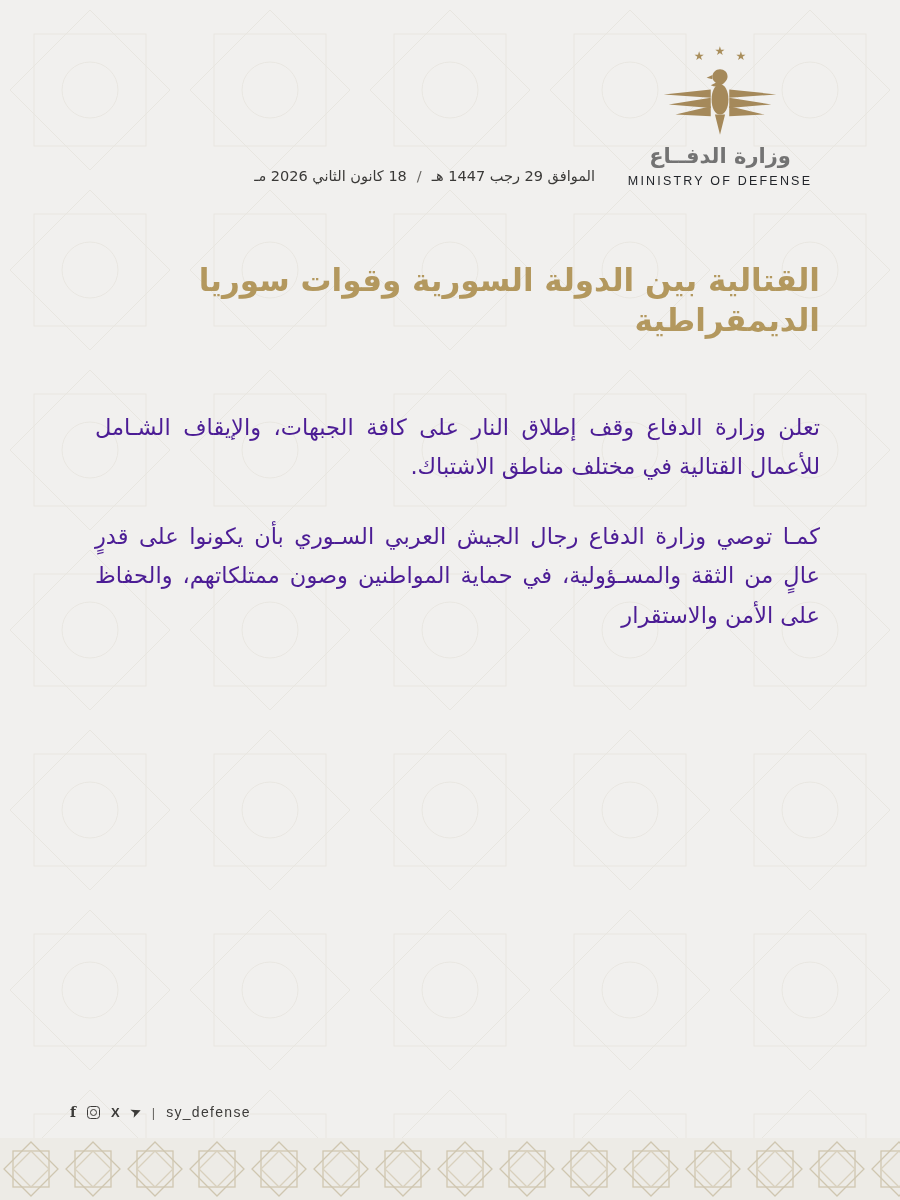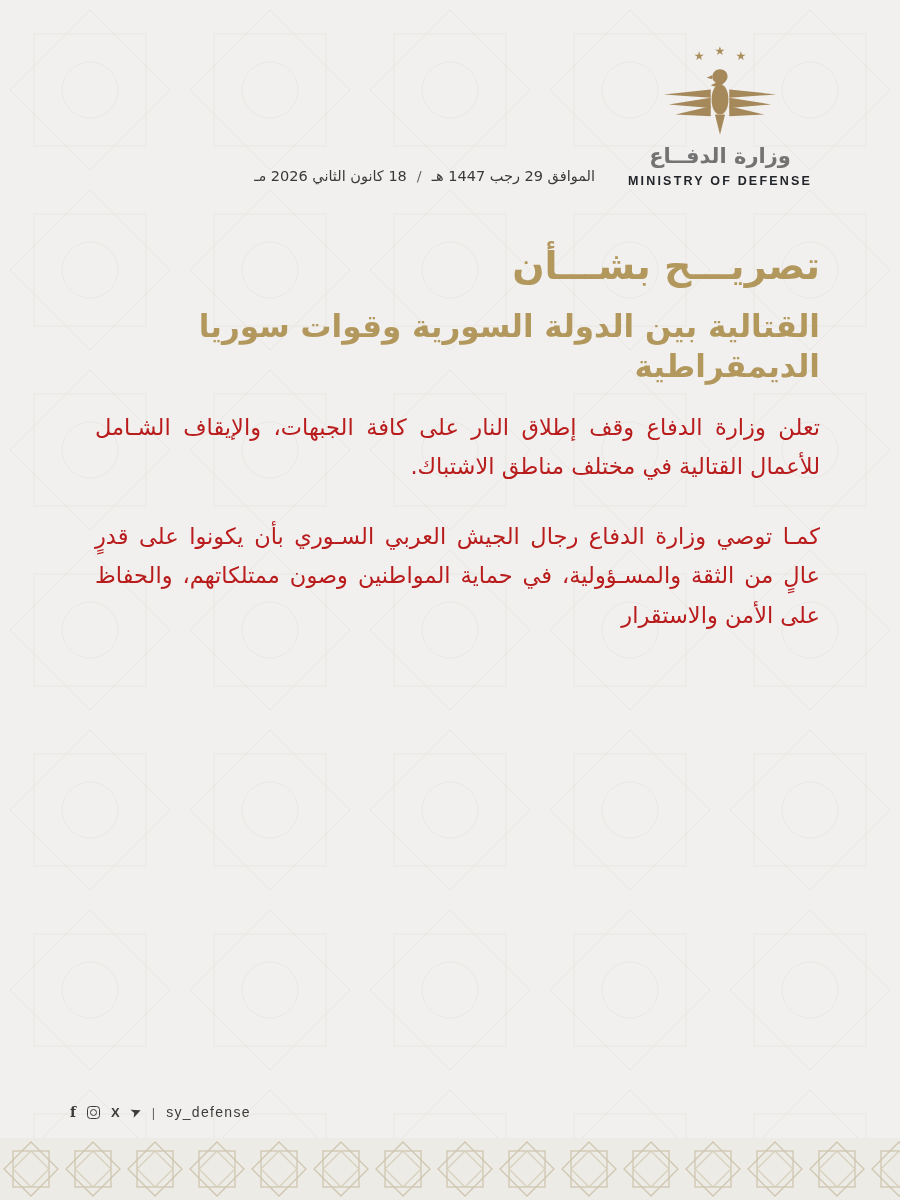--- a/index.html
+++ b/index.html
@@ -17,21 +17,21 @@
   }
   .stars{display:flex;gap:10px;color:#a98e5b;font-size:12px;line-height:1;}
   .stars span{display:inline-block;}
   .stars span:nth-child(2){transform:translateY(-5px);}
   .eagle{margin-top:2px;}
   .ministry-ar{
     margin-top:4px;font-size:21px;font-weight:bold;color:#737373;
     direction:rtl;white-space:nowrap;
   }
   .ministry-en{
-    margin-top:6px;font-size:12.5px;font-weight:bold;letter-spacing:2.2px;
+    margin-top:6px;font-size:12.5px;font-weight:normal;letter-spacing:2.2px;
     color:#22252a;font-family:"Liberation Sans",sans-serif;white-space:nowrap;
   }
   .date-line{
     position:absolute;top:168px;right:305px;
     display:flex;align-items:center;gap:10px;direction:ltr;
     font-size:14.5px;color:#3a3937;white-space:nowrap;
   }
   .date-line .seg{direction:rtl;unicode-bidi:embed;}
   .date-line .slash{color:#6a6864;}
 
@@ -46,21 +46,21 @@
   
   .body-text{
     position:absolute;top:408px;left:95px;right:80px;
     direction:rtl;text-align:justify;text-align-last:right;
   }
   .body-text p{margin:0 0 30px;}
   .intro{
     font-size:25px;font-weight:bold;color:#1f1e1c;line-height:1.8;
   }
   .para{
-    font-size:22.5px;color:#b91c1c;line-height:1.75;
+    font-size:22.5px;color:#4c1d95;line-height:1.75;
   }
 
   
   .social{
     position:absolute;left:70px;bottom:80px;
     display:flex;align-items:center;gap:11px;direction:ltr;
     color:#3c3b39;font-family:"Liberation Sans",sans-serif;
   }
   .icon{font-size:13px;font-weight:bold;line-height:1;color:#3c3b39;cursor:pointer;}
   .icon.fb{font-family:"DejaVu Serif",serif;font-size:14px;}
@@ -120,21 +120,20 @@
     <div class="ministry-en">MINISTRY OF DEFENSE</div>
   </div>
 
   <div class="date-line">
     <span class="seg">18 كانون الثاني 2026 مـ</span>
     <span class="slash">/</span>
     <span class="seg">الموافق 29 رجب 1447 هـ</span>
   </div>
 
   <h1 class="title" style="margin:0;">
-    <span class="line1">تصريـــح بشـــأن</span>
     <span class="line2">القتالية بين الدولة السورية وقوات سوريا الديمقراطية</span>
   </h1>
 
   <div class="body-text">
     <p class="para">تعلن وزارة الدفاع وقف إطلاق النار على كافة الجبهات، والإيقاف الشـامل للأعمال القتالية في مختلف مناطق الاشتباك.</p>
     <p class="para">كمـا توصي وزارة الدفاع رجال الجيش العربي السـوري بأن يكونوا على قدرٍ عالٍ من الثقة والمسـؤولية، في حماية المواطنين وصون ممتلكاتهم، والحفاظ على الأمن والاستقرار</p>
   </div>
 
   <div class="social">
     <span class="icon fb">f</span>

